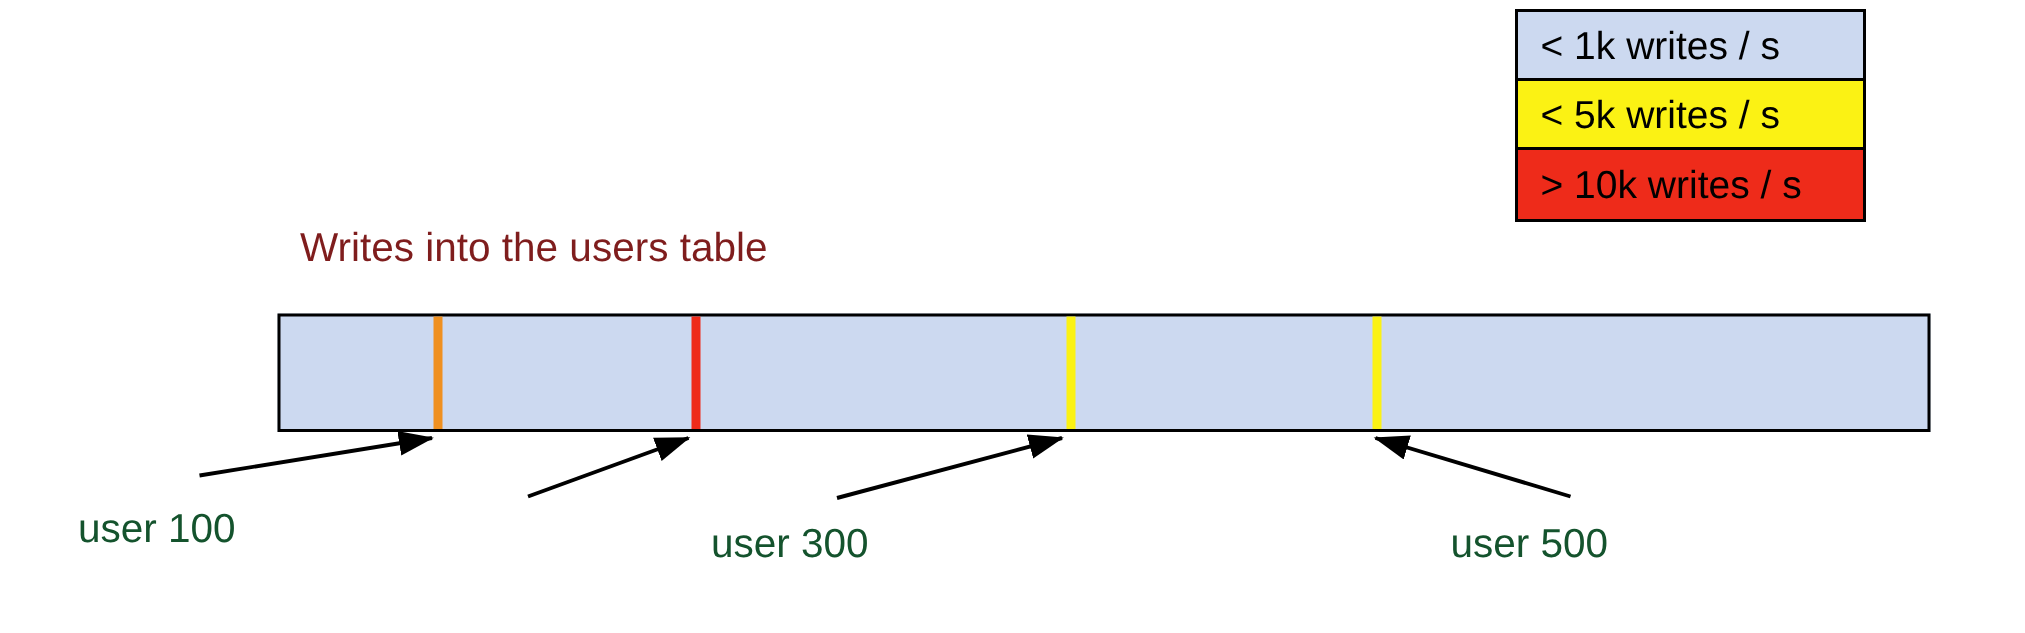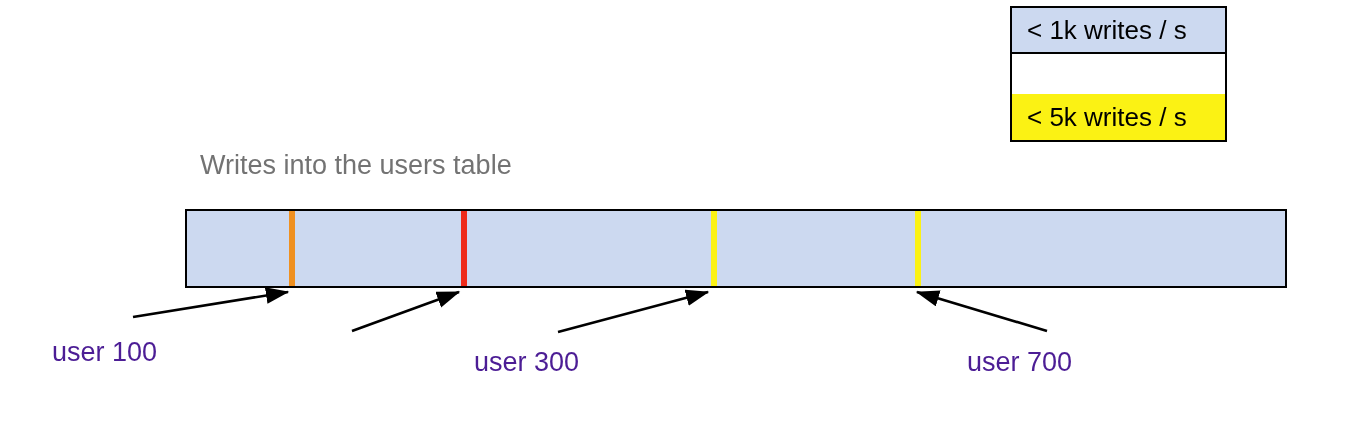--- a/index.html
+++ b/index.html
@@ -16,21 +16,21 @@
     height: 422px;
     background: #ffffff;
     overflow: hidden;
   }
 
   
   #legend {
     position: absolute;
     left: 1010px;
     top: 6px;
-    width: 217px;
+    width: 234px;
     border: 2px solid #000000;
     box-sizing: border-box;
   }
   .legend-row {
     height: 46px;
     box-sizing: border-box;
     border-bottom: 2px solid #000000;
     display: flex;
     align-items: center;
     padding-left: 15px;
@@ -42,21 +42,21 @@
   .legend-row:last-child {
     border-bottom: none;
   }
 
   
   #chart-title {
     position: absolute;
     left: 200px;
     top: 150px;
     font-size: 27px;
-    color: #737373;
+    color: #7f1d1d;
     white-space: nowrap;
   }
 
   
   #bar {
     position: absolute;
     left: 185px;
     top: 209px;
     width: 1102px;
     height: 79px;
@@ -78,35 +78,38 @@
     top: 0;
     width: 1350px;
     height: 422px;
     pointer-events: none;
   }
 
   
   .user-label {
     position: absolute;
     font-size: 27px;
-    color: #4c1d95;
+    color: #14532d;
     white-space: nowrap;
   }
 </style>
 </head>
 <body>
 
 <div id="canvas">
 
   <div id="legend">
     <div class="legend-row" style="background:#ccd9f0;">
       <span>&lt; 1k writes / s</span>
     </div>
-    <div class="legend-row" style="background:#fbf214;margin-top:40px;">
+    <div class="legend-row" style="background:#fbf214;">
       <span>&lt; 5k writes / s</span>
+    </div>
+    <div class="legend-row" style="background:#ee2b1a;">
+      <span>&gt; 10k writes / s</span>
     </div>
   </div>
 
   <div id="chart-title">Writes into the users table</div>
 
   <div id="bar">
     <div class="stripe" style="left:102px;  background:#ef9020;"></div>
     <div class="stripe" style="left:274px;  background:#ee2b1a;"></div>
     <div class="stripe" style="left:524px;  background:#fbf214;"></div>
     <div class="stripe" style="left:728px;  background:#fbf214;"></div>
@@ -119,15 +122,15 @@
       </marker>
     </defs>
     <line x1="133" y1="317" x2="288" y2="292" stroke="#000000" stroke-width="2.6" marker-end="url(#ah)"></line>
     <line x1="352" y1="331" x2="459" y2="292" stroke="#000000" stroke-width="2.6" marker-end="url(#ah)"></line>
     <line x1="558" y1="332" x2="708" y2="292" stroke="#000000" stroke-width="2.6" marker-end="url(#ah)"></line>
     <line x1="1047" y1="331" x2="917" y2="292" stroke="#000000" stroke-width="2.6" marker-end="url(#ah)"></line>
   </svg>
 
   <div class="user-label" style="left:52px;  top:337px;">user 100</div>
   <div class="user-label" style="left:474px; top:347px;">user 300</div>
-  <div class="user-label" style="left:967px; top:347px;">user 700</div>
+  <div class="user-label" style="left:967px; top:347px;">user 500</div>
 
 </div>
 
 </body></html>

